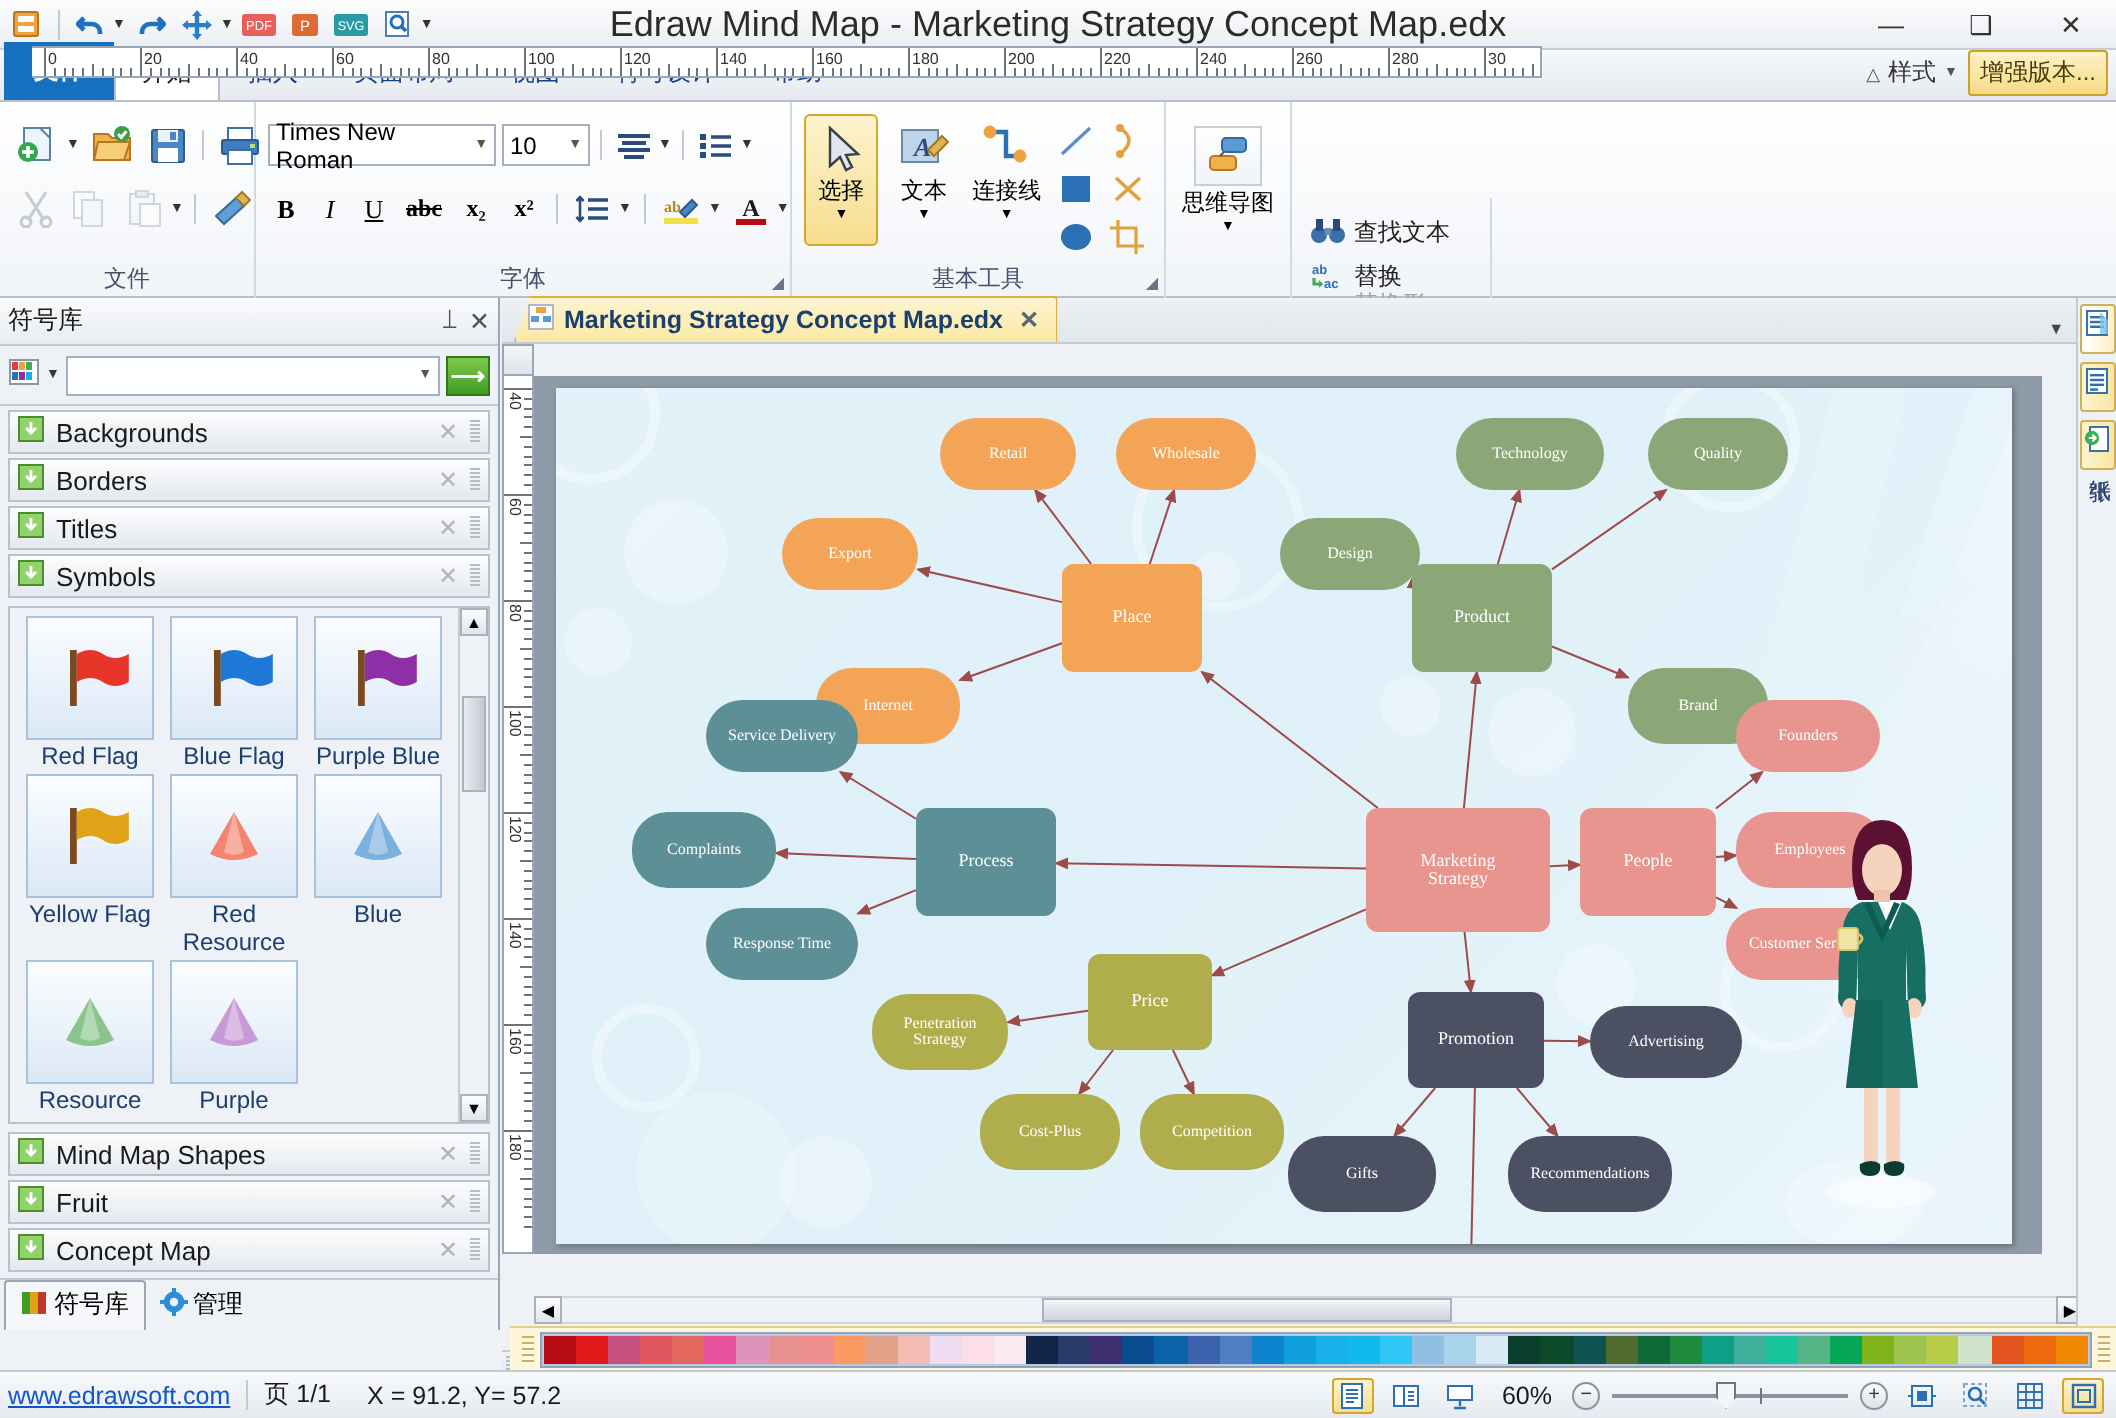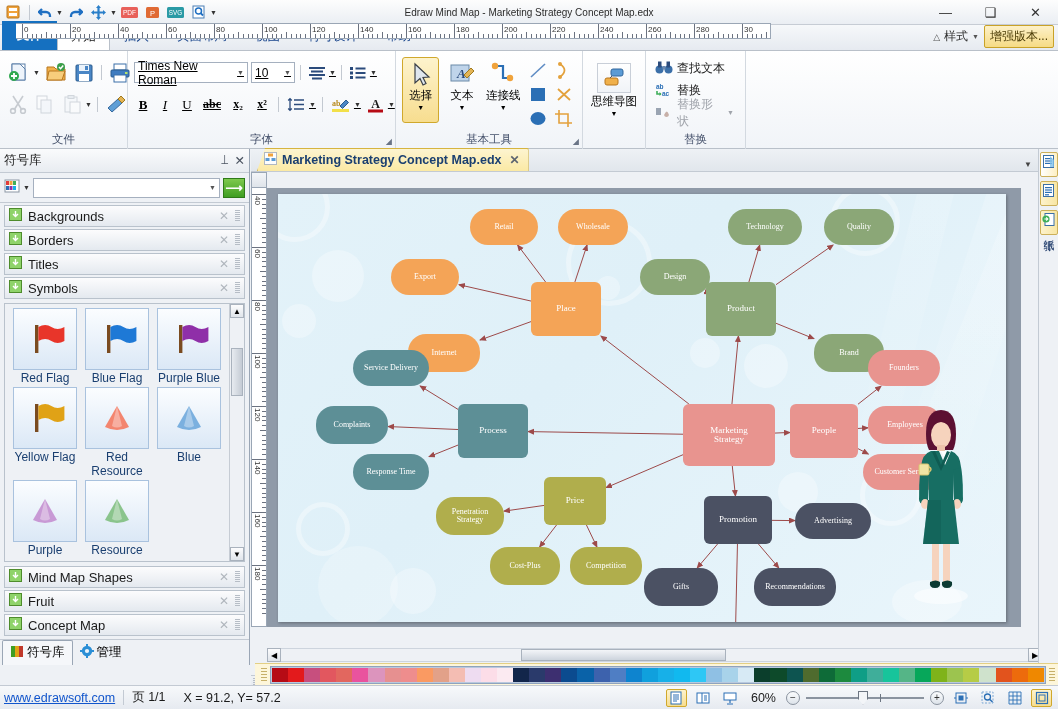--- a/index.html
+++ b/index.html
@@ -15,21 +15,21 @@
     background:linear-gradient(#fdfdfd,#eaeef3);
     border-bottom:1px solid #c6ccd4;
     display:flex; align-items:center;
   }
   #qat { display:flex; align-items:center; gap:3px; padding-left:4px; }
   .qbtn { width:20px; height:19px; display:flex; align-items:center; justify-content:center;
           cursor:pointer; border-radius:2px; font-size:11px; }
   .sep { width:1px; height:15px; background:#c3c9d1; margin:0 2px; }
   .caret { font-size:7px; color:#333; margin-left:-2px; }
   #title-text {
-    position:absolute; left:0; right:0; text-align:center; font-size:10px; color:#2b2b2b;
+    position:absolute; left:0; right:0; text-align:center; font-size:18px; color:#2b2b2b;
     pointer-events:none;
   }
   #wbtns { position:absolute; right:0; top:0; display:flex; height:25px; }
   .wbtn { width:45px; height:25px; display:flex; align-items:center; justify-content:center;
           font-size:13px; color:#333; cursor:pointer; }
 
   
   #ribtabs {
     position:absolute; left:0; top:25px; width:1058px; height:26px;
     background:linear-gradient(#f6f8fa,#e6eaf0);
@@ -362,21 +362,21 @@
                 <path d="M13 4 l3 -3 l4 4 l-3 3z" fill="#e3b455" stroke="#a07a1f"></path>
               </svg>
           </div>
         </div>
       </div>
     </div>
     <div class="rgroup-label">文件</div>
   </div>
 
   <div class="rgroup" style="width:268px;">
-    <div class="rg-body" style="padding-top:4px;text-decoration:underline;">
+    <div class="rg-body" style="padding-top:4px;">
       <div style="display:flex;flex-direction:column;gap:5px;">
         <div class="rrow">
           <div class="fontname">
             <span>Times New Roman</span>
             <span class="fldrop">▼</span>
           </div>
           <div class="fontsize">
             <span>10</span>
             <span class="fldrop">▼</span>
           </div>
@@ -537,21 +537,21 @@
               <rect x="4" y="11" width="13" height="7" rx="2" fill="#f0b04a" stroke="#b8771f"></rect>
               <path d="M11 9 L9 11" stroke="#555" stroke-width="1"></path>
             </svg>
         </div>
         <span>思维导图</span>
         <span style="font-size:7px;">▼</span>
       </div>
     </div>
   </div>
 
-  <div class="rgroup" style="width:100px;">
+  <div class="rgroup" style="width:100px;margin-top:48px;">
     <div class="rg-body" style="padding-top:3px;">
       <div style="display:flex;flex-direction:column;gap:1px;">
         <div class="menuitem">
           <span>
             <svg width="18" height="15" viewBox="0 0 18 15">
                 <circle cx="4.5" cy="9.5" r="4" fill="#3b6fa8"></circle>
                 <circle cx="13.5" cy="9.5" r="4" fill="#3b6fa8"></circle>
                 <rect x="3" y="1.5" width="3.5" height="6" fill="#2b4b7c"></rect>
                 <rect x="11.5" y="1.5" width="3.5" height="6" fill="#2b4b7c"></rect>
                 <rect x="7.5" y="6" width="3" height="3.5" fill="#6d8ab0"></rect>
@@ -707,34 +707,34 @@
          <svg width="40" height="40" viewBox="0 0 40 40">
       <path d="M20 8 L32 29 q-12 6 -24 0z" fill="#6fa8dc" opacity=".9"></path>
       <path d="M20 8 L25 28 q-5 3 -10 0z" fill="#ffffff" opacity=".35"></path>
     </svg>
        </div>
        <div class="symlabel">Blue</div>
         </div>
         <div class="symcell">
           <div class="symbox">
          <svg width="40" height="40" viewBox="0 0 40 40">
+      <path d="M20 8 L32 29 q-12 6 -24 0z" fill="#7fbf7f" opacity=".9"></path>
+      <path d="M20 8 L25 28 q-5 3 -10 0z" fill="#ffffff" opacity=".35"></path>
+    </svg>
+       </div>
+       <div class="symlabel">Resource</div>
+        </div>
+        <div class="symcell">
+          <div class="symbox">
+         <svg width="40" height="40" viewBox="0 0 40 40">
       <path d="M20 8 L32 29 q-12 6 -24 0z" fill="#c48fd0" opacity=".9"></path>
       <path d="M20 8 L25 28 q-5 3 -10 0z" fill="#ffffff" opacity=".35"></path>
     </svg>
        </div>
        <div class="symlabel">Purple</div>
-        </div>
-        <div class="symcell">
-          <div class="symbox">
-         <svg width="40" height="40" viewBox="0 0 40 40">
-      <path d="M20 8 L32 29 q-12 6 -24 0z" fill="#7fbf7f" opacity=".9"></path>
-      <path d="M20 8 L25 28 q-5 3 -10 0z" fill="#ffffff" opacity=".35"></path>
-    </svg>
-       </div>
-       <div class="symlabel">Resource</div>
         </div>
       </div>
     <div id="lp-scroll">
       <div class="sbtn">▲</div>
       <div class="sthumb"></div>
       <div style="flex:1;"></div>
       <div class="sbtn">▼</div>
     </div>
   </div>
 

